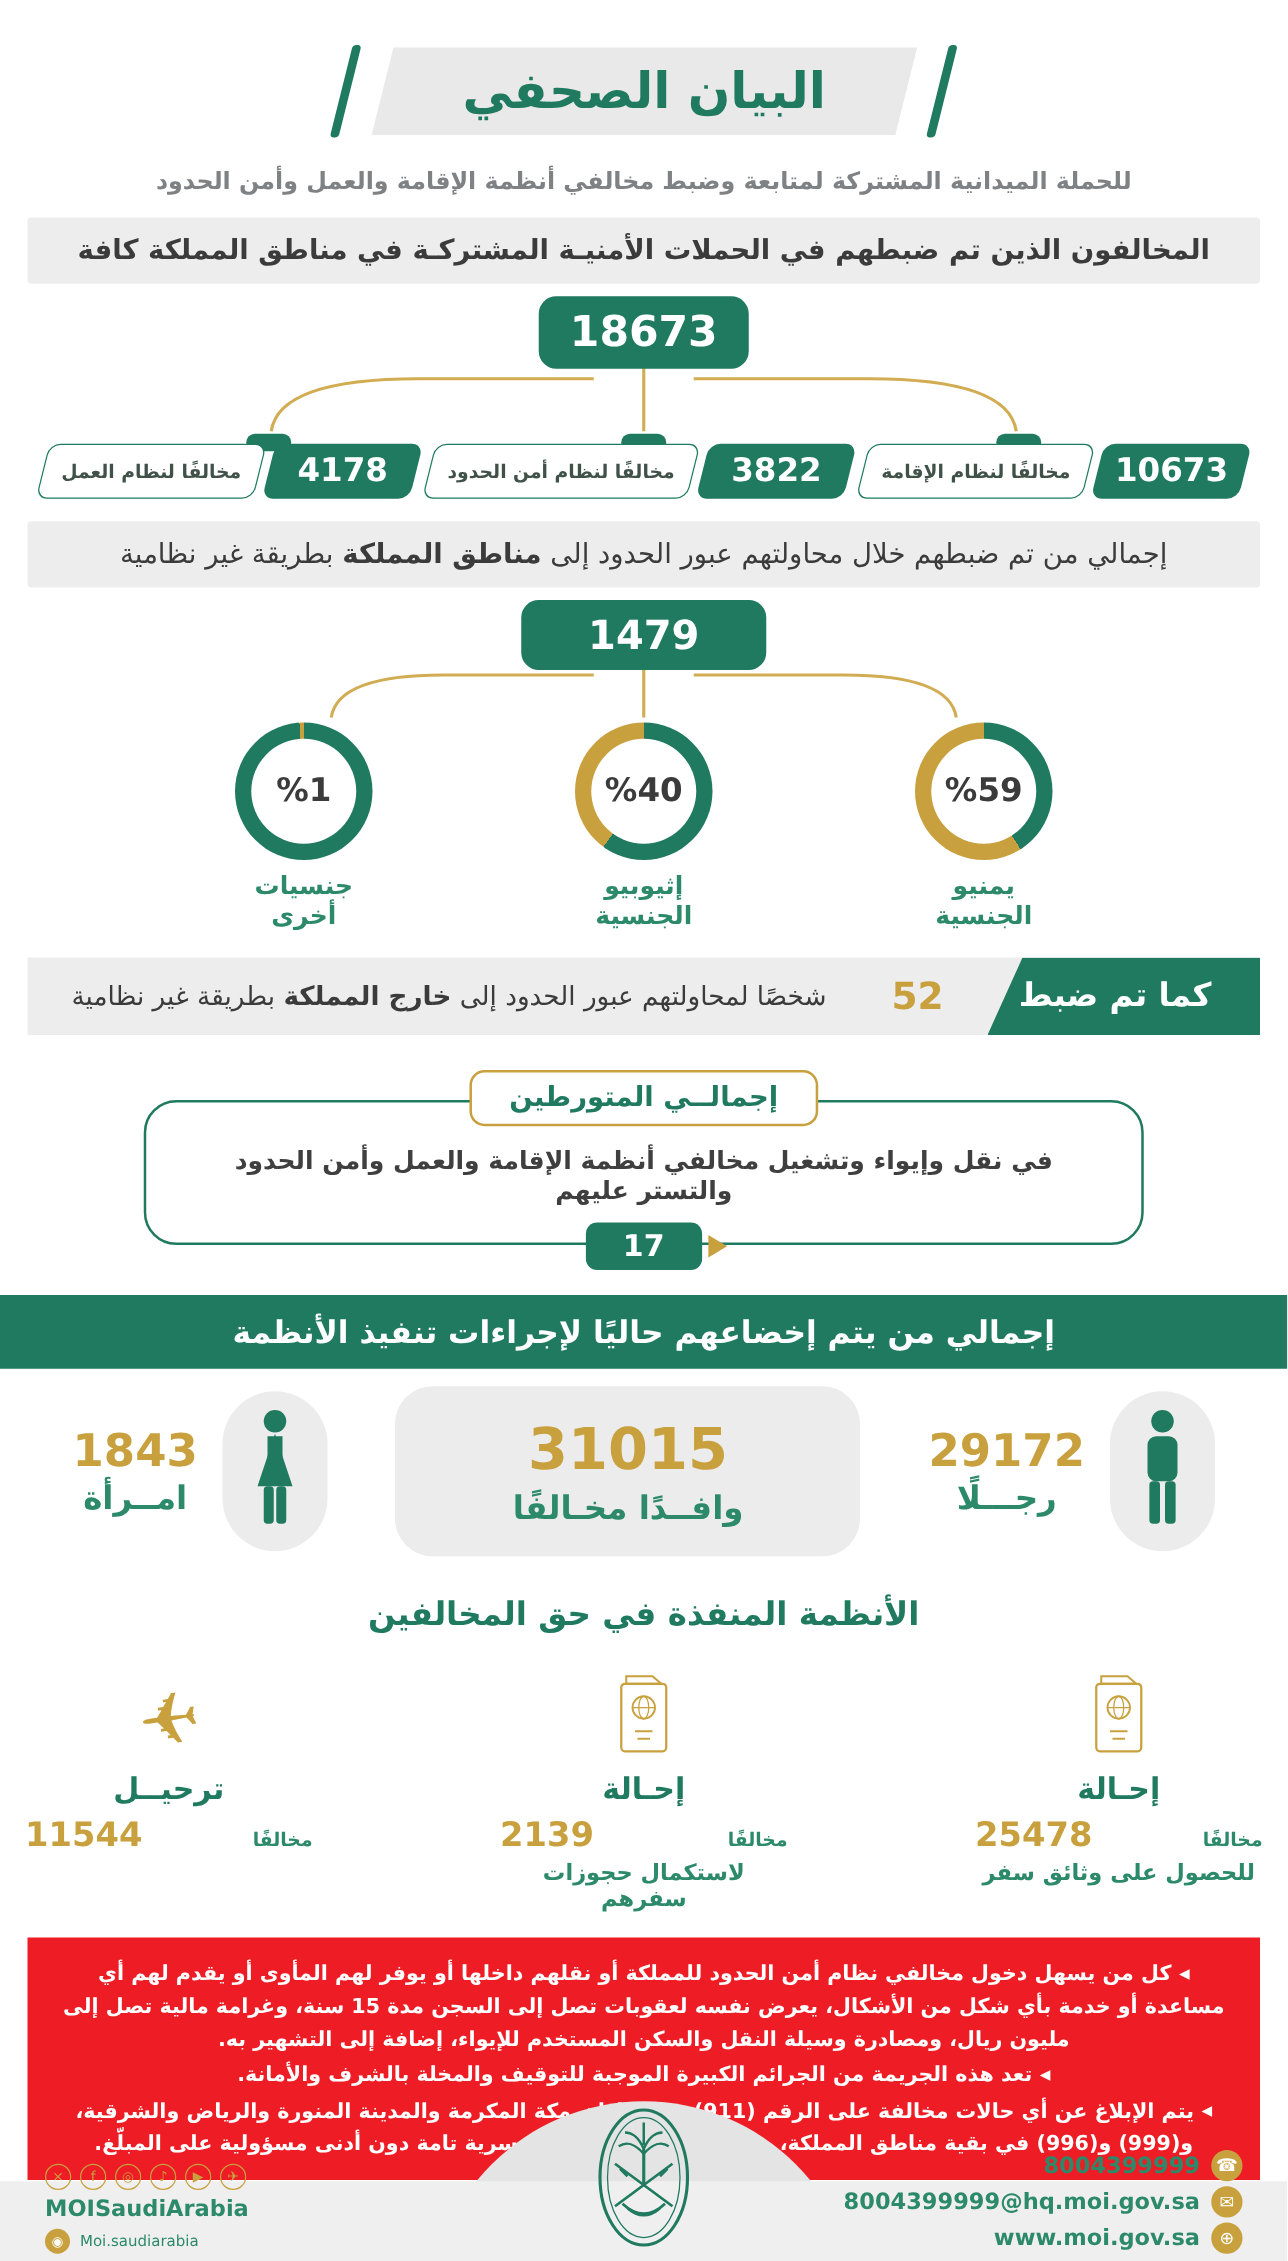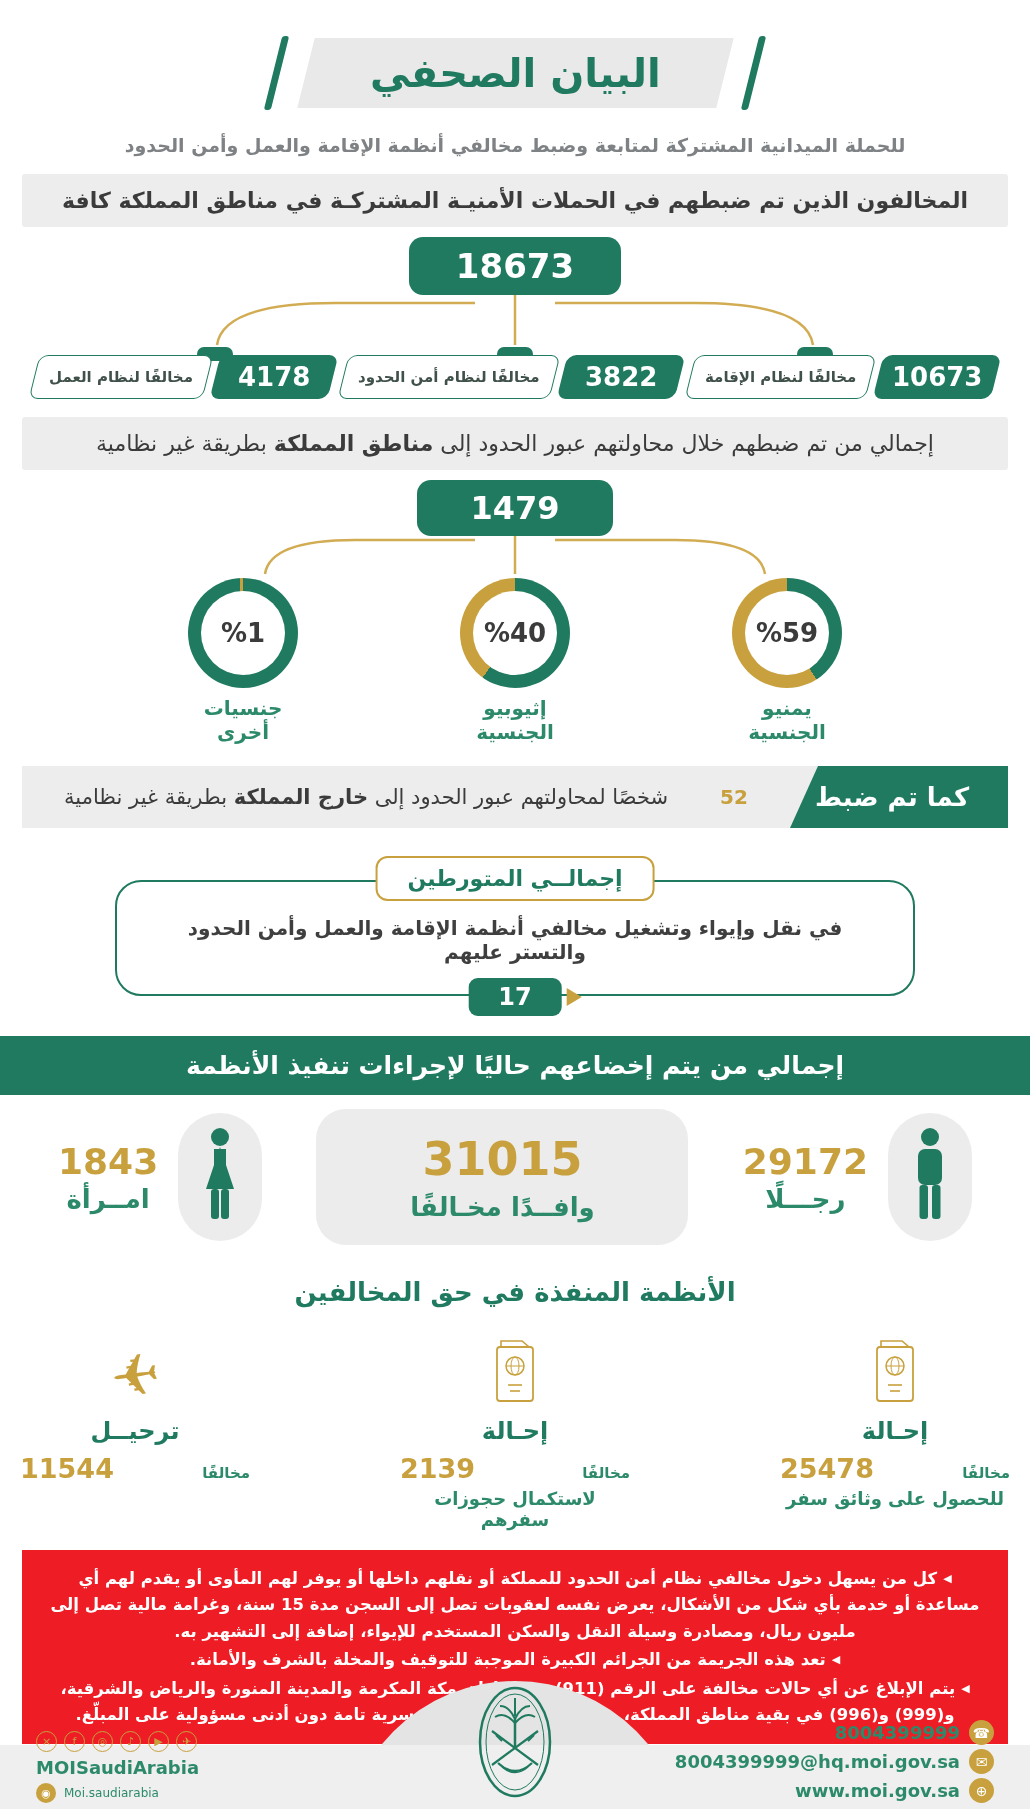--- a/index.html
+++ b/index.html
@@ -19,21 +19,21 @@
   .campaign{margin-top:18px; text-align:center; color:var(--graytxt); font-weight:700; font-size:19px;}
   .daterange{margin-top:6px; text-align:center; color:var(--green); font-weight:700; font-size:22px;}
 
   
   .strip{background:var(--strip); margin:18px 22px 0; padding:14px 18px; text-align:center;
          color:var(--ink); font-size:22px; border-radius:3px;}
   .strip.bold{font-weight:700;}
   .strip b{font-weight:700;}
 
   
-  .total-box{width:212px; margin:10px auto 0; background:var(--green); color:#fff; text-align:center;
+  .total-box{width:168px; margin:10px auto 0; background:var(--green); color:#fff; text-align:center;
              font-size:34px; font-weight:700; padding:9px 0; border-radius:14px; position:relative; z-index:2;}
   .tree{display:block; margin:-6px auto 0;}
   .breakdown-row{display:flex; justify-content:space-between; margin:-12px 34px 0; position:relative; z-index:1;}
   .stat-item{display:flex; align-items:stretch; gap:7px;}
   .stat-num{background:var(--green); color:#fff; font-weight:700; font-size:26px; min-width:118px;
             display:flex; align-items:center; justify-content:center; border-radius:9px; transform:skewX(-14deg); padding:7px 10px;}
   .stat-num>span{transform:skewX(14deg);}
   .stat-label{background:#fff; border:1.6px solid var(--green); border-radius:9px; display:flex; align-items:center;
             font-weight:700; font-size:15px; color:#40514a; transform:skewX(-14deg); padding:8px 14px;}
   .stat-label>span{transform:skewX(14deg); white-space:nowrap;}
@@ -47,21 +47,21 @@
   .donut::after{content:''; position:absolute; inset:13px; border-radius:50%; background:#fff;}
   .donut .pct{position:absolute; inset:0; z-index:1; display:flex; align-items:center; justify-content:center;
       font-weight:700; font-size:26px; color:var(--ink); direction:ltr;}
   .donut-label{margin-top:8px; color:var(--green2); font-weight:700; font-size:20px;}
 
   
   .catch-strip{margin:22px 22px 0; background:var(--strip); display:flex; align-items:stretch; min-height:62px;}
   .catch-badge{background:var(--green); color:#fff; font-weight:700; font-size:26px; width:218px;
       display:flex; align-items:center; justify-content:center; clip-path:polygon(28px 0,100% 0,100% 100%,0 100%); padding-right:14px;}
   .catch-text{flex:1; display:flex; align-items:center; justify-content:center; gap:10px; font-size:21px; color:var(--ink); padding:8px 14px;}
-  .catch-text .num52{color:var(--gold); font-weight:700; font-size:20px;margin-left:42px;}
+  .catch-text .num52{color:var(--gold); font-weight:700; font-size:30px;margin-left:42px;}
   .catch-text b{font-weight:700;}
 
   
   .acc-wrap{margin:52px auto 0; width:800px; position:relative;}
   .acc-box{border:2px solid var(--green); border-radius:26px; padding:34px 30px 30px; text-align:center;
       color:#3f3f3f; font-weight:700; font-size:20px;}
   .acc-title{position:absolute; top:-24px; right:50%; transform:translateX(50%); background:#fff;
       border:2px solid var(--gold); border-radius:12px; padding:8px 30px; color:var(--green); font-weight:700; font-size:22px; white-space:nowrap;}
   .acc-count-wrap{position:absolute; bottom:-20px; right:50%; transform:translateX(50%);}
   .acc-count{background:var(--green); color:#fff; font-weight:700; font-size:24px; padding:5px 30px; border-radius:9px;}

